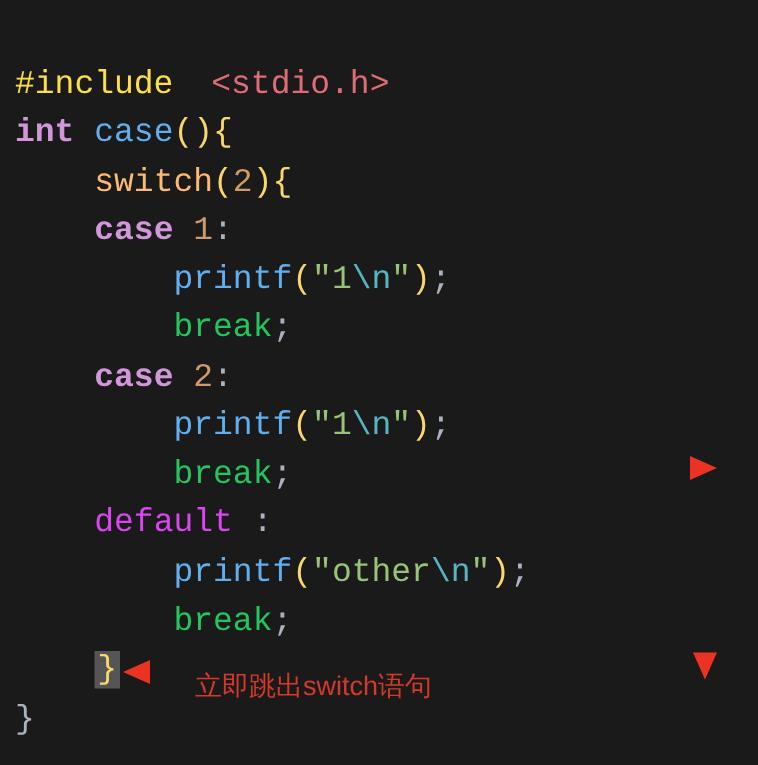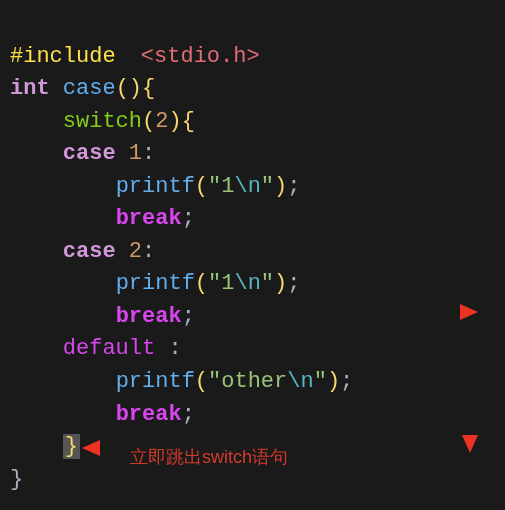--- a/index.html
+++ b/index.html
@@ -13,34 +13,34 @@
   }
   .code-container {
     font-family: Consolas, 'Courier New', monospace;
     font-size: 22px;
     line-height: 1.48;
     padding: 8px 10px;
     white-space: pre;
     color: #d0d0d0;
   }
   .preproc { color: #fde047; }
-  .keyword { color: #84cc16; text-align: right; }
+  .keyword { color: #fdba74; text-align: right; }
   .include-path { color: #e06c75; margin-left: 12px; }
   .type { color: #d197d9; font-weight: bold; }
   .func { color: #61afef; }
   .paren { color: #f8d86a; }
   .num { color: #d19a66; }
   .brace-open { color: #f8d86a; }
   .brace-close-hl { color: #f8d86a; background: #555; padding: 0 2px; }
   .str { color: #98c379; }
   .esc { color: #56b6c2; }
   .punct { color: #abb2bf; }
   .default-kw { color: #d946ef; }
   .case-kw { color: #d197d9; font-weight: bold; }
-  .break-kw { color: #d946ef; font-weight: bold; }
+  .break-kw { color: #22c55e; }
   .annotation {
     position: absolute;
     color: #d43a2a;
     font-family: sans-serif;
     font-size: 18px;
     left: 130px;
     top: 445px;
   }
   svg.arrows {
     position: absolute;

